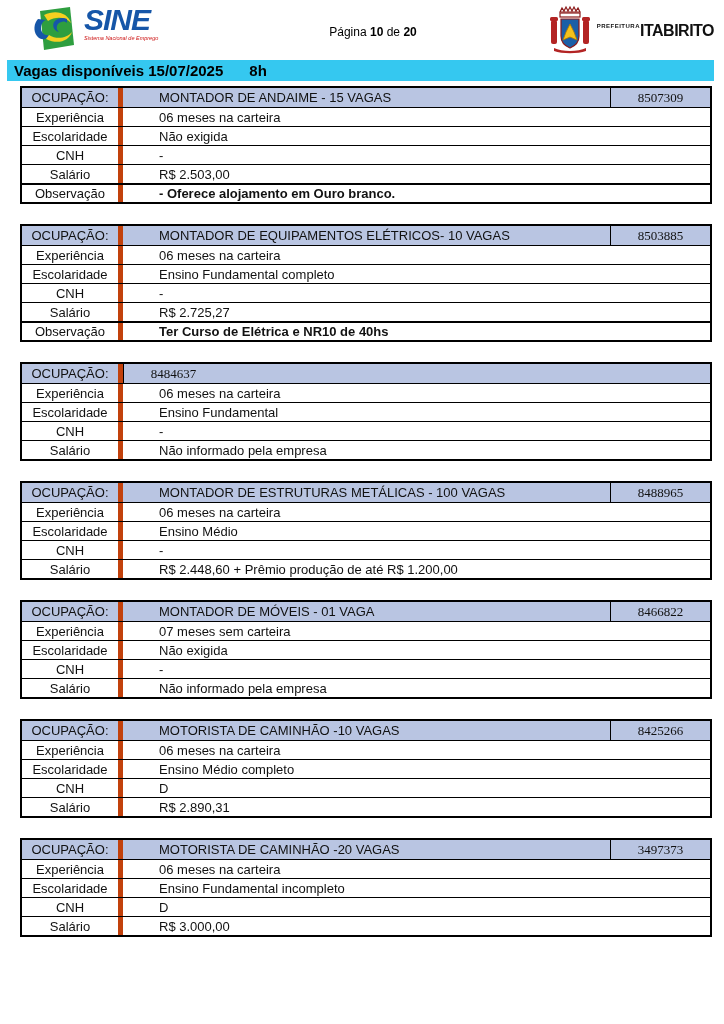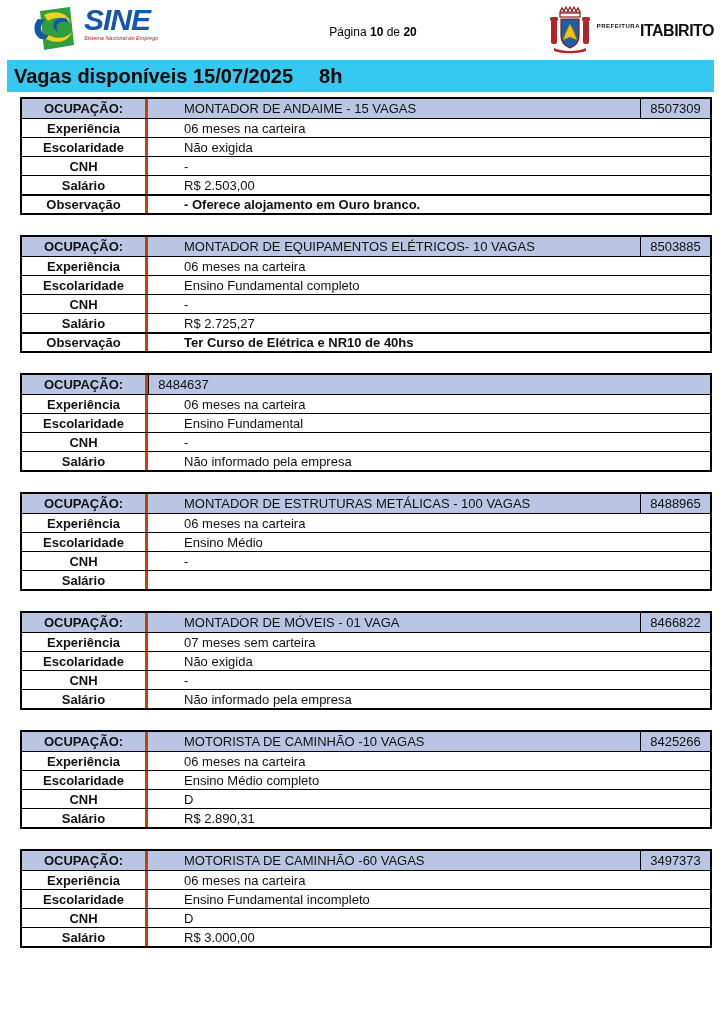--- a/index.html
+++ b/index.html
@@ -31,26 +31,26 @@
   .page-title { font-size: 27px; font-weight: bold; color: #000; letter-spacing: 0; line-height: 1.1; }
   .page-num { font-size: 12px; color: #000; margin-top: 1px; }
   .itabirito-logo { display: flex; align-items: center; gap: 5px; width: 148px; justify-content: flex-end; }
   .itabirito-text { display: flex; flex-direction: row; line-height: 1; }
   .pref-small { font-size: 6px; font-weight: bold; color: #111; letter-spacing: .5px; }
   .pref-large { font-size: 16px; font-weight: bold; color: #111; letter-spacing: -0.5px; }
 
   
   .banner {
     margin: 0 10px 0 7px;
-    height: 32px;
+    height: 21px;
     background: var(--banner-bg);
     display: flex;
     align-items: center;
     padding-left: 7px;
-    font-size: 20px;
+    font-size: 15px;
     font-weight: bold;
     color: #000;
   }
   .banner .time { margin-left: 26px; }
 
   
   .jobs { padding: 5px 12px 0 20px; }
   .job-card {
     width: 692px;
     border: 2px solid #000;
@@ -61,33 +61,34 @@
     display: flex;
     min-height: 19px;
     border-top: 1px solid #000;
     align-items: stretch;
     font-size: 13px;
   }
   .row:first-child { border-top: none; }
   .row-head { background: var(--table-header-bg); }
   .cell { display: flex; align-items: center; }
   .cell-label {
-    width: 126px;
+    width: 101px;
     justify-content: center;
-    font-weight: bold;
-    border-right: 3px solid #c2410c;
+    font-weight: normal;
+    border-right: 5px solid #c2410c;
     text-align: center;
     flex-shrink: 0;
   }
   .cell-value { flex: 1; padding-left: 8px; margin-left: 28px; }
   .cell-id {
-    width: 70px;
+    width: 100px;
     border-left: 1px solid #000;
     justify-content: center;
     flex-shrink: 0;
+    font-family: Liberation Serif, serif;
   }
   .row-observacao { border-top: 2px solid #000; }
   .row-observacao .cell-value { font-weight: bold; }
 </style>
 </head>
 <body>
 
 <div class="page">
 
   <header class="header">
@@ -236,20 +237,21 @@
     <div class="row">
       <div class="cell cell-label">Escolaridade</div>
       <div class="cell cell-value">Ensino Médio</div>
     </div>
     <div class="row">
       <div class="cell cell-label">CNH</div>
       <div class="cell cell-value">-</div>
     </div>
     <div class="row">
       <div class="cell cell-label">Salário</div>
+      <div class="cell cell-value">R$ 2.448,60 + Prêmio produção de até R$ 1.200,00</div>
     </div>
 
   </section>
 
   <section class="job-card">
     <div class="row row-head">
       <div class="cell cell-label">OCUPAÇÃO:</div>
       <div class="cell cell-value">MONTADOR DE MÓVEIS - 01 VAGA</div>
       <div class="cell cell-id">8466822</div>
     </div>
@@ -293,21 +295,21 @@
     <div class="row">
       <div class="cell cell-label">Salário</div>
       <div class="cell cell-value">R$ 2.890,31</div>
     </div>
 
   </section>
 
   <section class="job-card">
     <div class="row row-head">
       <div class="cell cell-label">OCUPAÇÃO:</div>
-      <div class="cell cell-value">MOTORISTA DE CAMINHÃO -60 VAGAS</div>
+      <div class="cell cell-value">MOTORISTA DE CAMINHÃO -20 VAGAS</div>
       <div class="cell cell-id">3497373</div>
     </div>
     <div class="row">
       <div class="cell cell-label">Experiência</div>
       <div class="cell cell-value">06 meses na carteira</div>
     </div>
     <div class="row">
       <div class="cell cell-label">Escolaridade</div>
       <div class="cell cell-value">Ensino Fundamental incompleto</div>
     </div>

